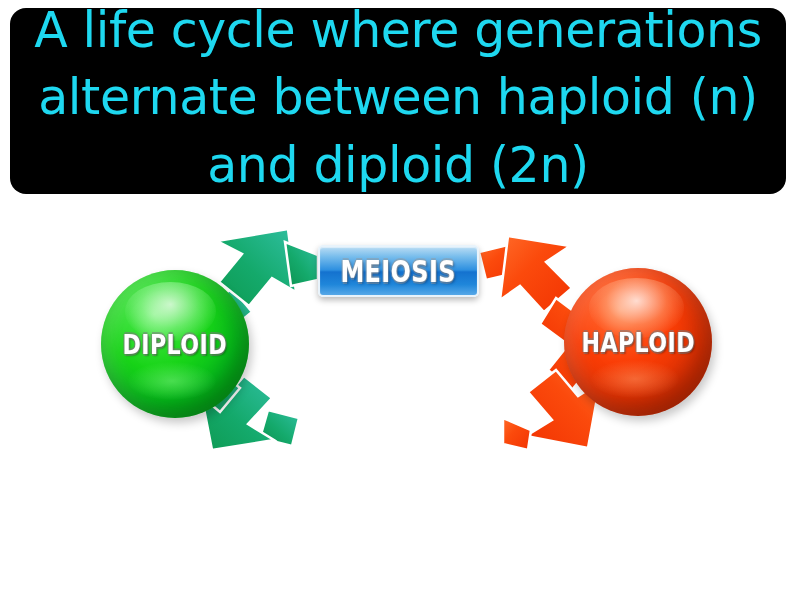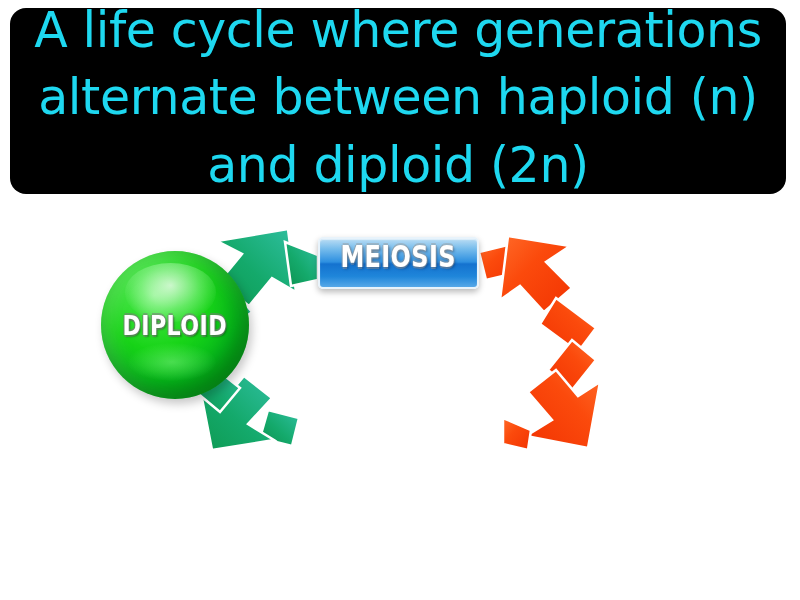--- a/index.html
+++ b/index.html
@@ -79,21 +79,21 @@
   }
   .sphere .gloss {
     position: absolute;
     z-index: 3;
     border-radius: 50%;
     pointer-events: none;
   }
 
   #sphere-diploid {
     left: 101px;
-    top: 51px;
+    top: 70px;
     width: 148px;
     height: 148px;
     background:
       radial-gradient(circle at 36% 30%, #7bf07b 0%, #35e035 18%, #18d418 38%, #06bf1c 62%, #039b18 84%, #017a14 100%);
     box-shadow:
       inset -10px -12px 26px rgba(0,90,10,.55),
       inset 8px 8px 22px rgba(255,255,255,.22),
       3px 5px 10px rgba(0,0,0,.22);
     z-index: 5;
   }
@@ -138,36 +138,37 @@
     width: 60%;
     height: 26%;
     background: radial-gradient(ellipse at 50% 50%, rgba(255,170,120,.42) 0%, rgba(255,255,255,0) 72%);
   }
 
   
   .process-button {
     position: absolute;
     z-index: 6;
     display: flex;
-    align-items: flex-start;
+    align-items: center;
     justify-content: center;
     border-radius: 5px;
     box-sizing: border-box;
     border: 2px solid #e8f3fb;
     background:
       linear-gradient(to bottom,
         #b9dcf4 0%,
         #78bdec 20%,
         #2d8fe0 48%,
         #1472cf 52%,
         #1f86da 78%,
         #56a8e8 100%);
     box-shadow:
       0 3px 6px rgba(0,0,0,.28),
       inset 0 1px 1px rgba(255,255,255,.55);
+    margin-top: 8px;
   }
   .process-button .btn-label {
     color: #ffffff;
     font-family: "DejaVu Sans", sans-serif;
     font-weight: bold;
     font-size: 30px;
     letter-spacing: 0.4px;
     transform: scaleX(0.80);
     white-space: nowrap;
     text-shadow:
@@ -262,19 +263,24 @@
       <polygon points="240,188 202,158 184,182 220,212" fill="url(#gradGreenDown)" stroke="#ffffff" stroke-width="2.5"></polygon>
     </g>
   </svg>
 
   <div id="sphere-diploid" class="sphere">
     <span class="gloss"></span>
     <span class="gloss gloss-lower"></span>
     <span class="sphere-label">DIPLOID</span>
   </div>
 
+  <div id="sphere-haploid" class="sphere">
+    <span class="gloss"></span>
+    <span class="gloss gloss-lower"></span>
+    <span class="sphere-label">HAPLOID</span>
+  </div>
 
   <div id="button-meiosis" class="process-button">
     <span class="btn-label">MEIOSIS</span>
   </div>
 
 
 </div>
 
 </body></html>

